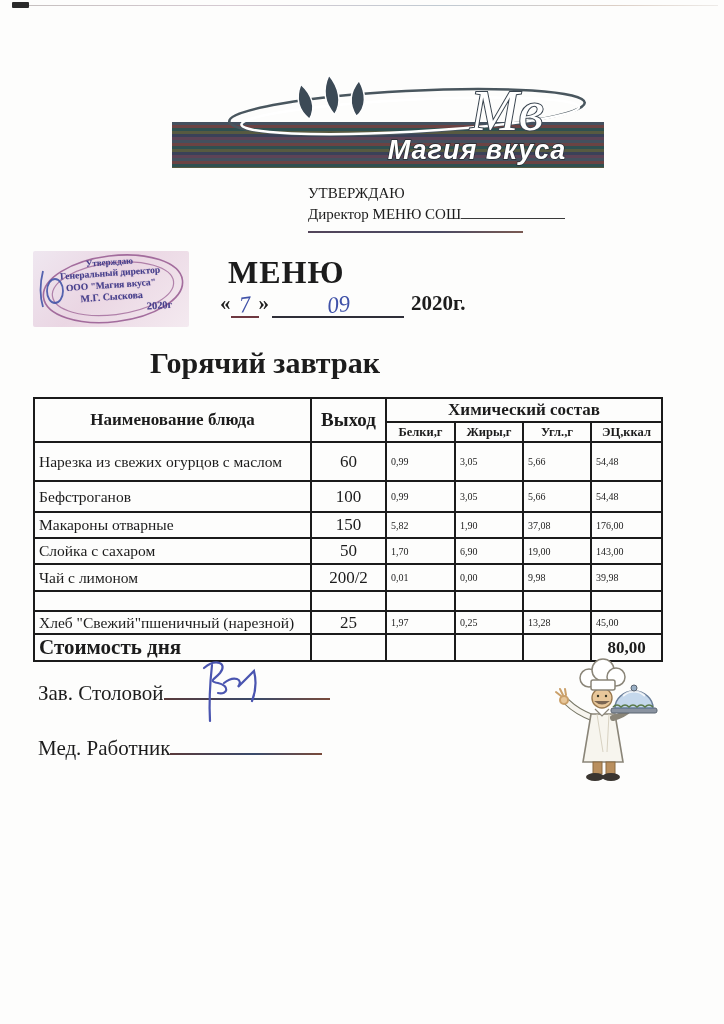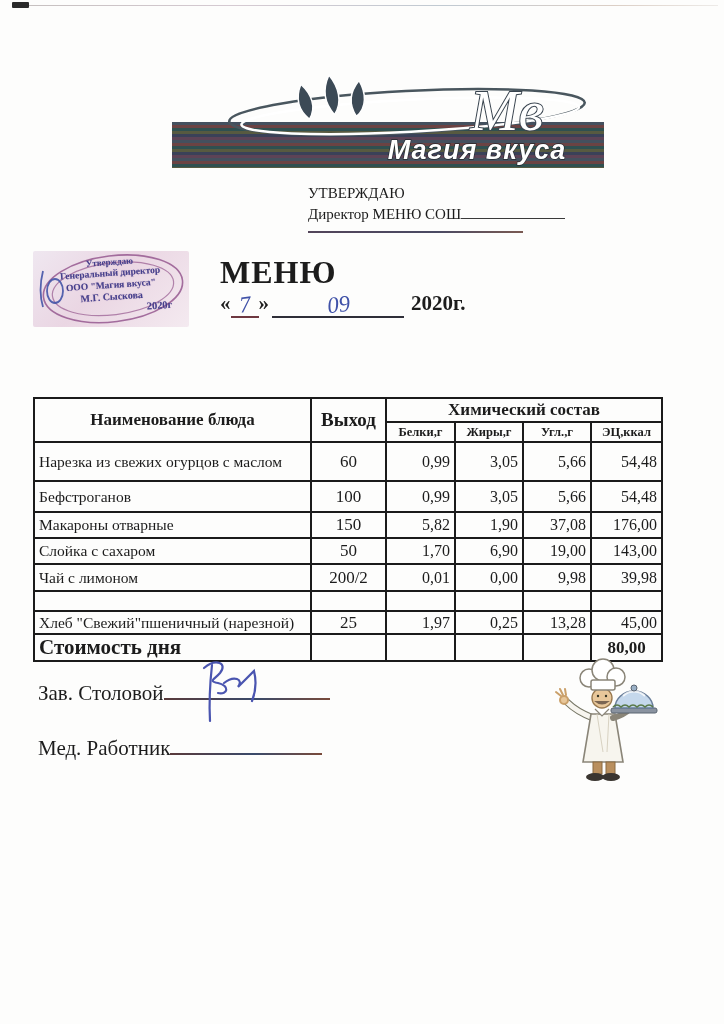--- a/index.html
+++ b/index.html
@@ -35,40 +35,40 @@
     transform:rotate(-4deg);color:#45418d;font-weight:bold;line-height:1.22;
     text-shadow:0 0 1px rgba(120,70,140,.4);}
   .stamp-text .s1{font-size:9px;}
   .stamp-text .s2{font-size:9.5px;}
   .stamp-text .s3{font-size:9.5px;}
   .stamp-text .s4{font-size:10px;}
   .stamp-text .s5{font-size:10.5px;text-align:right;padding-right:18px;}
   .stamp svg{position:absolute;left:0;top:0;}
 
   
-  .menu-title{position:absolute;left:220px;top:254px;font-size:32px;font-weight:bold;letter-spacing:1px;}
+  .menu-title{position:absolute;left:228px;top:254px;font-size:32px;font-weight:bold;letter-spacing:1px;}
   .date-line{position:absolute;left:220px;top:290px;font-size:21px;font-weight:bold;white-space:nowrap;}
   .date-line .u{display:inline-block;text-align:center;border-bottom:2px solid #2e2e38;}
   .date-line .u-day{width:28px;border-bottom-color:#6e3840;}
   .date-line .u-month{width:132px;margin-left:3px;margin-right:7px;}
   .hand{display:inline-block;color:#4052a8;font-style:italic;font-weight:normal;
     font-size:23px;transform:rotate(-7deg) translateY(2px);}
 
   .section-title{position:absolute;left:150px;top:346px;font-size:30px;font-weight:bold;}
 
   
   table.menu{position:absolute;left:33px;top:397px;border-collapse:collapse;table-layout:fixed;border-radius:20px;}
   table.menu th,table.menu td{border:2px solid #1b1b1b;padding:0 4px;overflow:hidden;white-space:nowrap;}
   th.h-name{font-size:17px;font-weight:bold;height:42px;}
   th.h-out{font-size:19px;font-weight:bold;margin-top:30px;}
   th.h-chem{font-size:17px;font-weight:bold;height:21px;}
   th.h-sub{font-size:12.5px;font-weight:bold;height:17px;}
   td.c-name{font-size:15.5px;text-align:left;padding-left:6px;}
   td.c-out{font-size:17px;text-align:center;}
-  td.c-num{font-size:16px;text-align:right;}
+  td.c-num{font-size:10px;text-align:left;}
   tbody tr:nth-child(1) td{height:37px;margin-left:12px;}
   tbody tr:nth-child(2) td{height:29px;}
   tbody tr:nth-child(3) td{height:24px;}
   tbody tr:nth-child(4) td{height:24px;}
   tbody tr:nth-child(5) td{height:25px;margin-top:45px;}
   tbody tr:nth-child(6) td{height:18px;}
   tbody tr:nth-child(7) td{height:21px;}
   td.t-label{font-size:21px;font-weight:bold;text-align:left;padding-left:6px;height:24px;}
   td.t-value{font-size:17px;font-weight:bold;text-align:center;}
 
@@ -135,20 +135,21 @@
       <div class="s2">Генеральный директор</div>
       <div class="s3">ООО "Магия вкуса"</div>
       <div class="s4">М.Г. Сыскова</div>
       <div class="s5">2020г</div>
     </div>
   </div>
 
   <div class="menu-title">МЕНЮ</div>
   <div class="date-line"><span>«</span><span class="u u-day"><span class="hand">7</span></span><span>»</span><span class="u u-month"><span class="hand">09</span></span><span>2020г.</span></div>
 
+  <div class="section-title">Горячий завтрак</div>
 
   <table class="menu">
     <colgroup>
       <col style="width:277px">
         <col style="width:75px">
         <col style="width:69px">
       <col style="width:68px">
         <col style="width:68px">
         <col style="width:71px">
     </colgroup>

